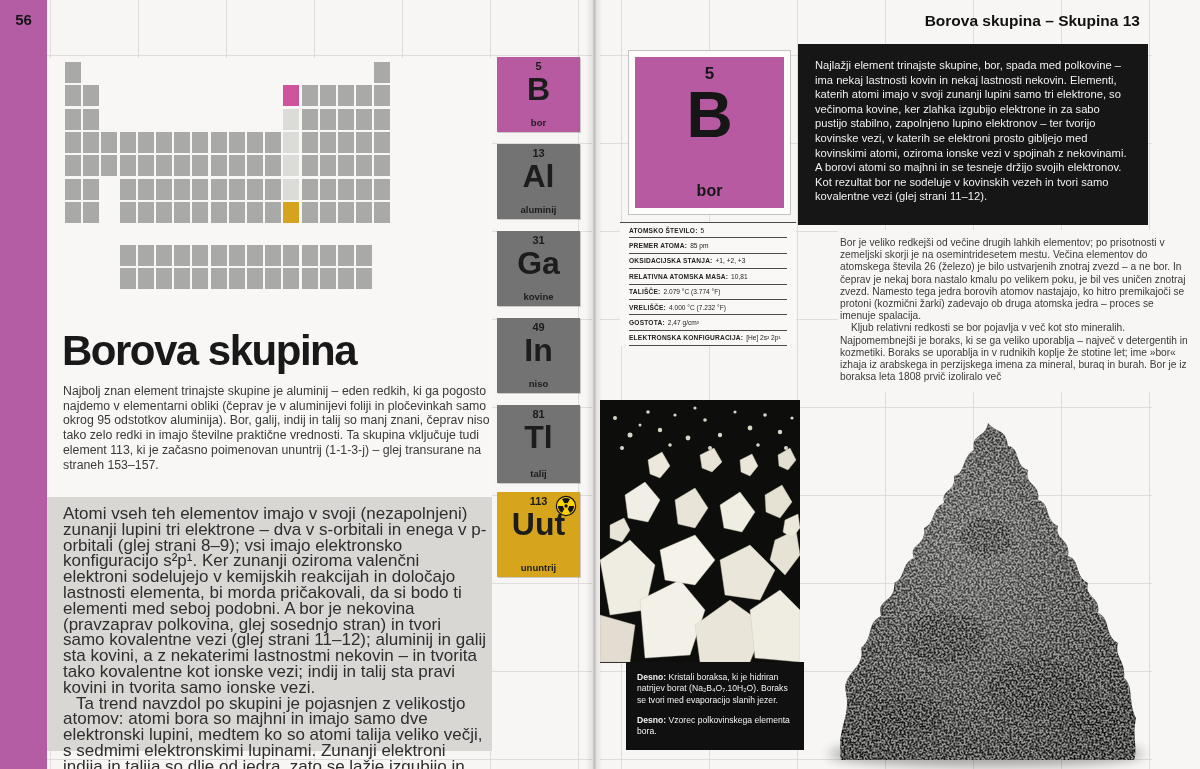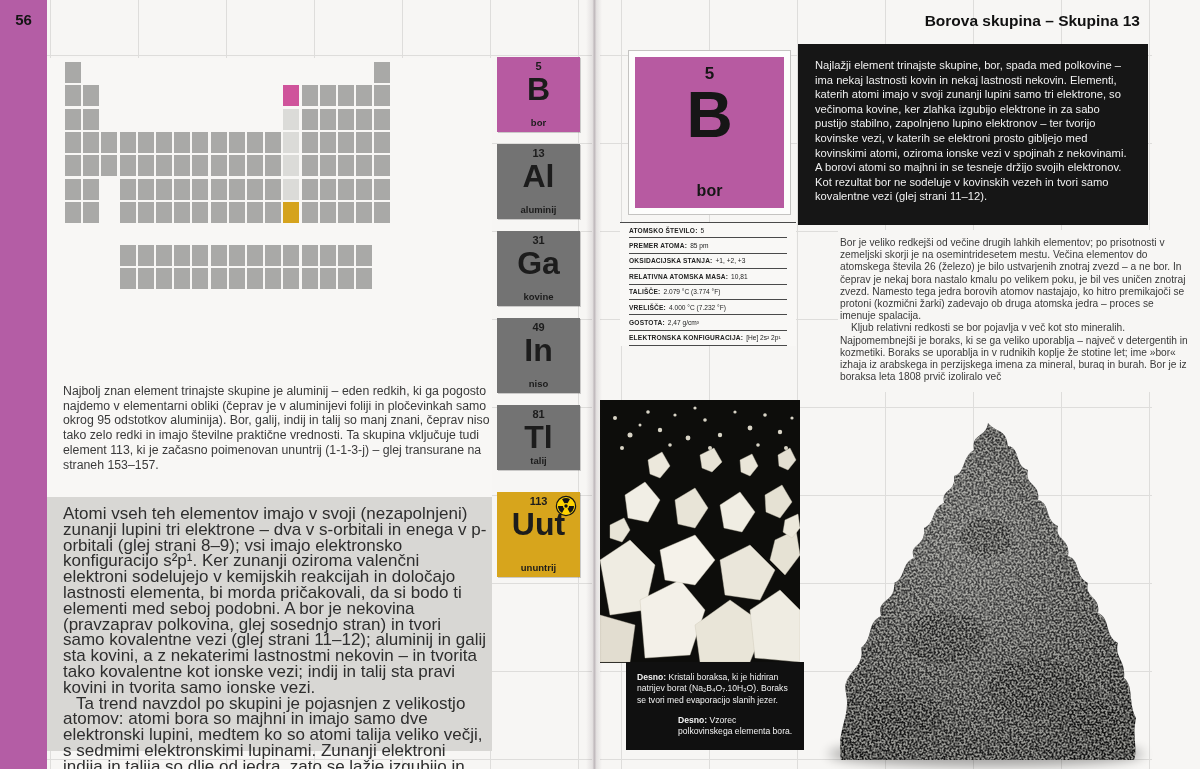--- a/index.html
+++ b/index.html
@@ -74,21 +74,21 @@
     font-size:11.2px; line-height:14.6px; }
   
   .rbody { position:absolute; left:798px; top:230px; width:354px; height:162px; z-index:2;
     background:#f7f6f4; padding:7px 2px 0 2px; font-size:10.2px; line-height:12.2px; color:#3a3a3a;margin-left:40px; }
   .rbody p.indent { text-indent:11px; }
   
   .borax { position:absolute; left:600px; top:400px; width:200px; height:263px; z-index:2; }
   
   .caption { position:absolute; left:626px; top:662px; width:178px; height:88px; z-index:3;
     background:#101010; color:#f2f2f2; padding:10px 11px; font-size:8.6px; line-height:11.3px; }
-  .caption p + p { margin-top:9px;margin-left:41px; }
+  .caption p + p { margin-top:9px; }
   
   .boron { position:absolute; left:796px; top:388px; width:364px; height:381px; z-index:2; }
 </style>
 </head>
 <body>
 
 <div id="spread">
 
   <div class="page page-left"></div>
   <div class="page page-right"></div>
@@ -208,20 +208,21 @@
       <div class="cell" style="left: 163.8px; top: 206.4px;"></div>
       <div class="cell" style="left: 182px; top: 206.4px;"></div>
       <div class="cell" style="left: 200.2px; top: 206.4px;"></div>
       <div class="cell" style="left: 218.4px; top: 206.4px;"></div>
       <div class="cell" style="left: 236.6px; top: 206.4px;"></div>
       <div class="cell" style="left: 254.8px; top: 206.4px;"></div>
       <div class="cell" style="left: 273px; top: 206.4px;"></div>
       <div class="cell" style="left: 291.2px; top: 206.4px;"></div>
     </div>
 
+  <h1 class="page-title">Borova skupina</h1>
   <p class="intro">Najbolj znan element trinajste skupine je aluminij – eden redkih, ki ga pogosto najdemo v elementarni obliki (čeprav je v aluminijevi foliji in pločevinkah samo okrog 95 odstotkov aluminija). Bor, galij, indij in talij so manj znani, čeprav niso tako zelo redki in imajo številne praktične vrednosti. Ta skupina vključuje tudi element 113, ki je začasno poimenovan ununtrij (1-1-3-j) – glej transurane na straneh 153–157.</p>
 
   <div class="leftbody">
     <p>Atomi vseh teh elementov imajo v svoji (nezapolnjeni) zunanji lupini tri elektrone – dva v s-orbitali in enega v p-orbitali (glej strani 8–9); vsi imajo elektronsko konfiguracijo s²p¹. Ker zunanji oziroma valenčni elektroni sodelujejo v kemijskih reakcijah in določajo lastnosti elementa, bi morda pričakovali, da si bodo ti elementi med seboj podobni. A bor je nekovina (pravzaprav polkovina, glej sosednjo stran) in tvori samo kovalentne vezi (glej strani 11–12); aluminij in galij sta kovini, a z nekaterimi lastnostmi nekovin – in tvorita tako kovalentne kot ionske vezi; indij in talij sta pravi kovini in tvorita samo ionske vezi.</p>
     <p class="indent">Ta trend navzdol po skupini je pojasnjen z velikostjo atomov: atomi bora so majhni in imajo samo dve elektronski lupini, medtem ko so atomi talija veliko večji, s sedmimi elektronskimi lupinami. Zunanji elektroni indija in talija so dlje od jedra, zato se lažje izgubijo in tvorijo ione. Ta trend, od nekovin do kovin, se ponovi v skupinah 14, 15 in 16, medtem ko prva in dvanajsta skupina vsebujeta samo kovine, sedemnajsta in osemnajsta skupina pa samo nekovine. Trinajsta skupina je prva skupina bloka p v periodnem sistemu; atomi teh elementov imajo svoje zunanje elektrone v p-orbitalah.</p>
   </div>
 
   <div id="tiles">
       <div class="tile pink" style="top: 0px; height: 75px;">
         <div class="tnum">5</div>
@@ -236,21 +237,21 @@
       <div class="tile" style="top: 174px; height: 75px;">
         <div class="tnum">31</div>
         <div class="tsym">Ga</div>
         <div class="tname">kovine</div>
       </div>
       <div class="tile" style="top: 261px; height: 75px;">
         <div class="tnum">49</div>
         <div class="tsym">In</div>
         <div class="tname">niso</div>
       </div>
-      <div class="tile" style="top: 348px; height: 65px;">
+      <div class="tile" style="top: 348px; height: 78px;">
         <div class="tnum">81</div>
         <div class="tsym">Tl</div>
         <div class="tname">talij</div>
       </div>
       <div class="tile gold" style="top: 435px; height: 85px;">
         <div class="tnum">113</div>
         <div class="tsym">Uut</div>
         <div class="tname">ununtrij</div>
         <svg class="radicon" viewBox="0 0 22 22">
           <circle cx="11" cy="11" r="9.6" fill="#ffd400" stroke="#151515" stroke-width="1.2"></circle>

